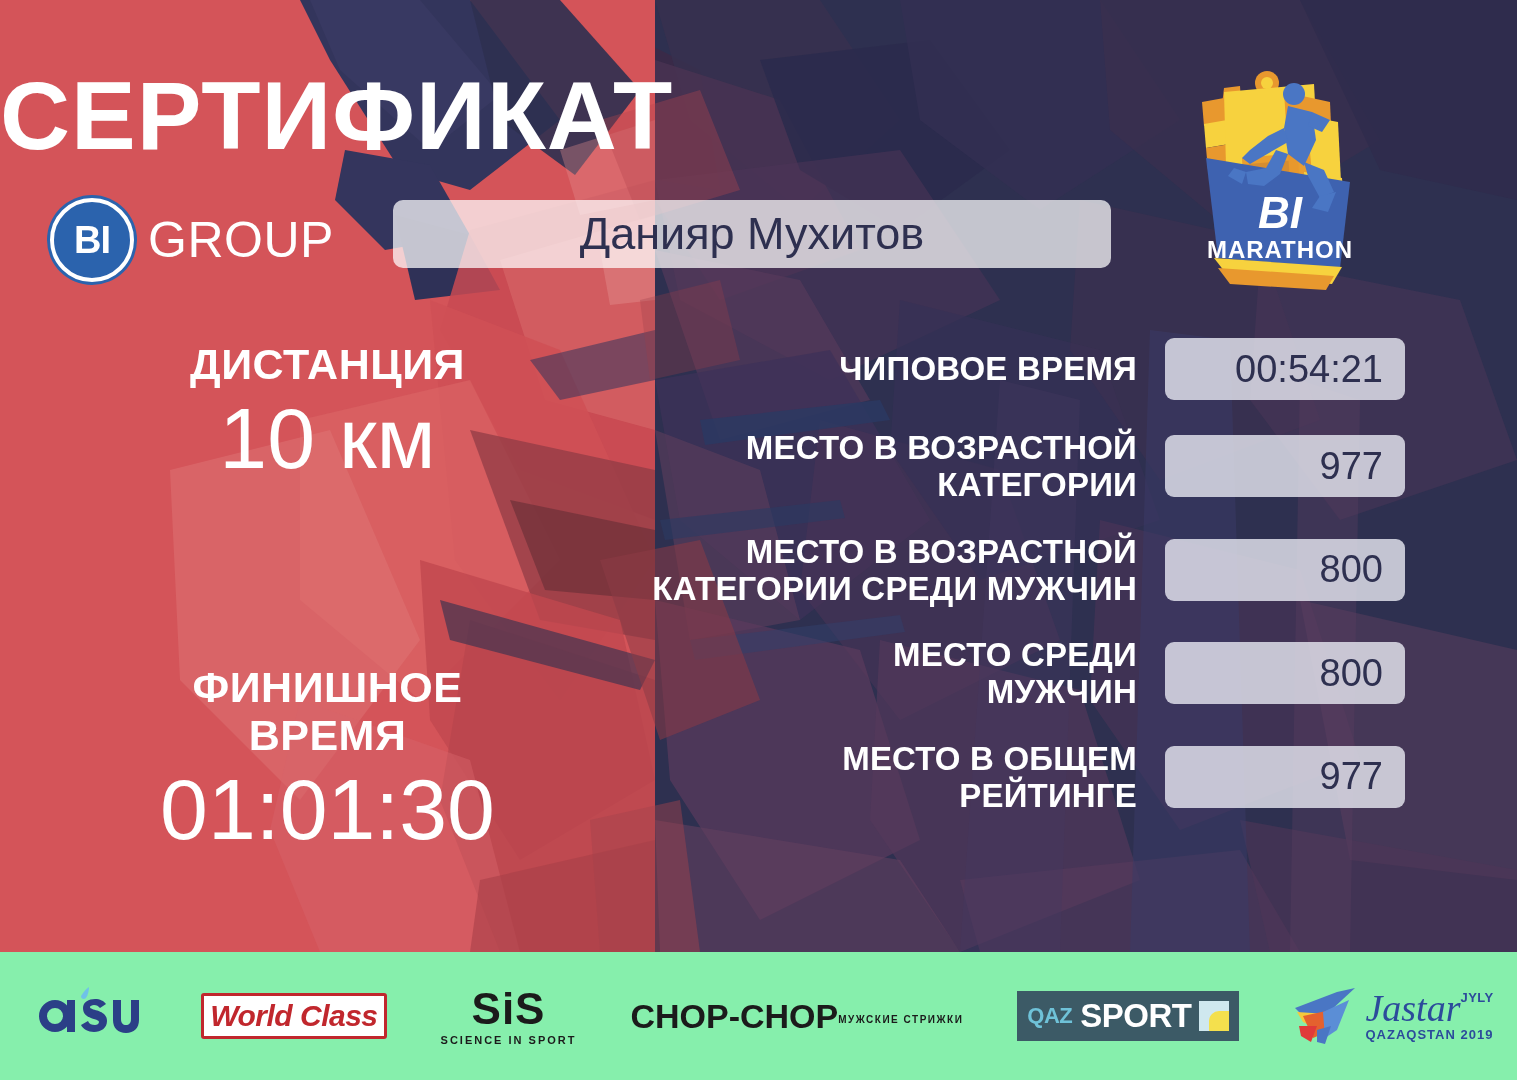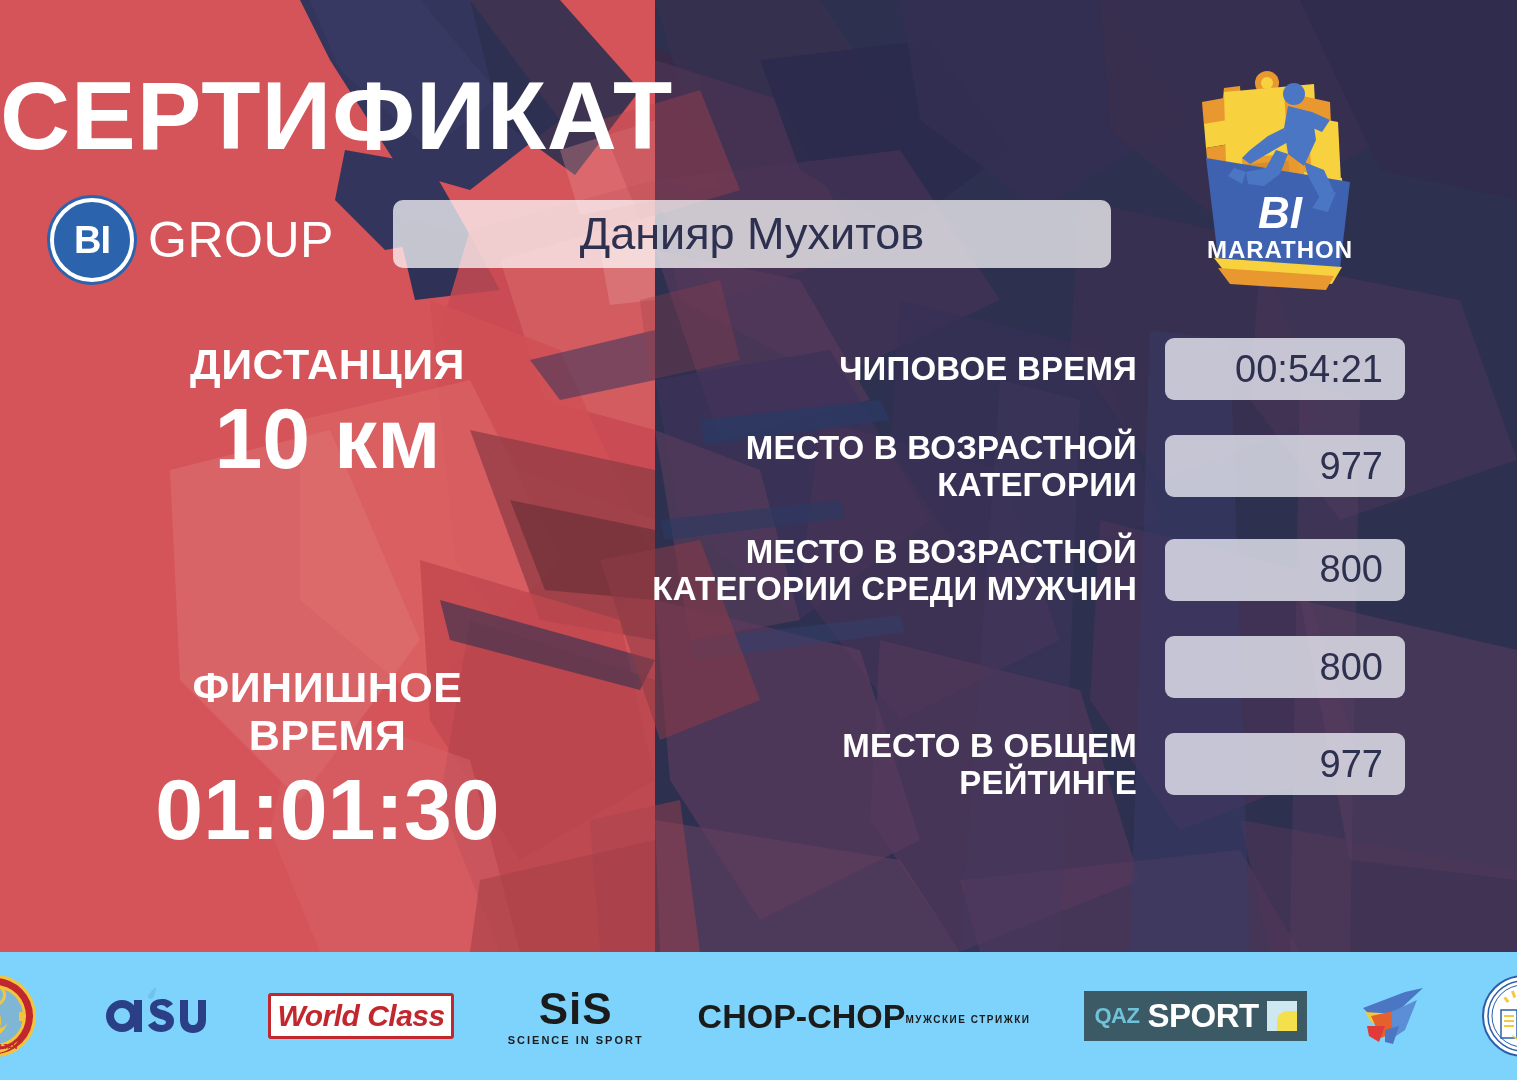--- a/index.html
+++ b/index.html
@@ -106,21 +106,21 @@
   }
   .left-group { margin-bottom: 0; }
   .left-label {
     font-size: 43px;
     font-weight: bold;
     letter-spacing: 0.5px;
     line-height: 1.12;
   }
   .left-value {
     font-size: 86px;
-    font-weight: bold;
+    font-weight: normal;
     letter-spacing: 0px;
     line-height: 1.08;
     margin-top: 4px;
   }
   .left-group-2 { margin-top: 178px; }
 
   
   .stats {
     position: absolute;
     left: 520px; top: 338px;
@@ -157,21 +157,21 @@
     padding-right: 22px;
     box-sizing: border-box;
   }
 
   
   .sponsors {
     position: absolute;
     left: 0; top: 952px;
     width: 1517px;
     height: 128px;
-    background: #7dd3fc;
+    background: #86efac;
     display: flex;
     align-items: center;
     justify-content: center;
     gap: 54px;
     padding: 0 31px;
     box-sizing: border-box;
   }
   .sponsor {
     display: flex;
     align-items: center;
@@ -441,20 +441,22 @@
       <div class="stat-label">МЕСТО В ВОЗРАСТНОЙ
 КАТЕГОРИИ</div>
       <div class="stat-value">977</div>
     </div>
     <div class="stat-row">
       <div class="stat-label">МЕСТО В ВОЗРАСТНОЙ
 КАТЕГОРИИ СРЕДИ МУЖЧИН</div>
       <div class="stat-value">800</div>
     </div>
     <div class="stat-row">
+      <div class="stat-label">МЕСТО СРЕДИ
+МУЖЧИН</div>
       <div class="stat-value">800</div>
     </div>
     <div class="stat-row">
       <div class="stat-label">МЕСТО В ОБЩЕМ
 РЕЙТИНГЕ</div>
       <div class="stat-value">977</div>
     </div>
   </div>
 
   <div class="sponsors">
@@ -519,20 +521,27 @@
     <div class="sponsor">
       <div class="sp-jastar">
         <svg width="66" height="60" viewBox="0 0 66 60">
           <polygon points="2,22 44,6 62,2 36,26 10,30" fill="#4a76c4"></polygon>
           <polygon points="4,26 34,28 26,44 10,36" fill="#f4c93d"></polygon>
           <polygon points="10,30 38,24 34,46 20,52" fill="#e4612e"></polygon>
           <polygon points="30,26 56,14 44,44 32,52" fill="#5b8ed6"></polygon>
           <polygon points="6,40 24,40 18,56 8,50" fill="#e03a3a"></polygon>
           <polygon points="24,44 38,40 32,58 24,56" fill="#4a76c4"></polygon>
         </svg>
+        <div class="sp-jastar-txt">
+          <div style="display:flex;align-items:flex-start;">
+            <span class="sp-jastar-main">Jastar</span>
+            <span class="sp-jastar-sup">JYLY</span>
+          </div>
+          <div class="sp-jastar-sub">QAZAQSTAN 2019</div>
+        </div>
       </div>
     </div>
 
     <div class="sponsor">
       <svg width="84" height="84" viewBox="0 0 84 84">
         <circle cx="42" cy="42" r="40" fill="#ffffff" stroke="#2b5faa" stroke-width="2"></circle>
         <circle cx="42" cy="42" r="35" fill="#ffffff" stroke="#2b5faa" stroke-width="1.5"></circle>
         <circle cx="42" cy="42" r="31" fill="#ffffff" stroke="#2b5faa" stroke-width="1"></circle>
         <g fill="#f4c93d">
           <rect x="40" y="14" width="3" height="8"></rect>

